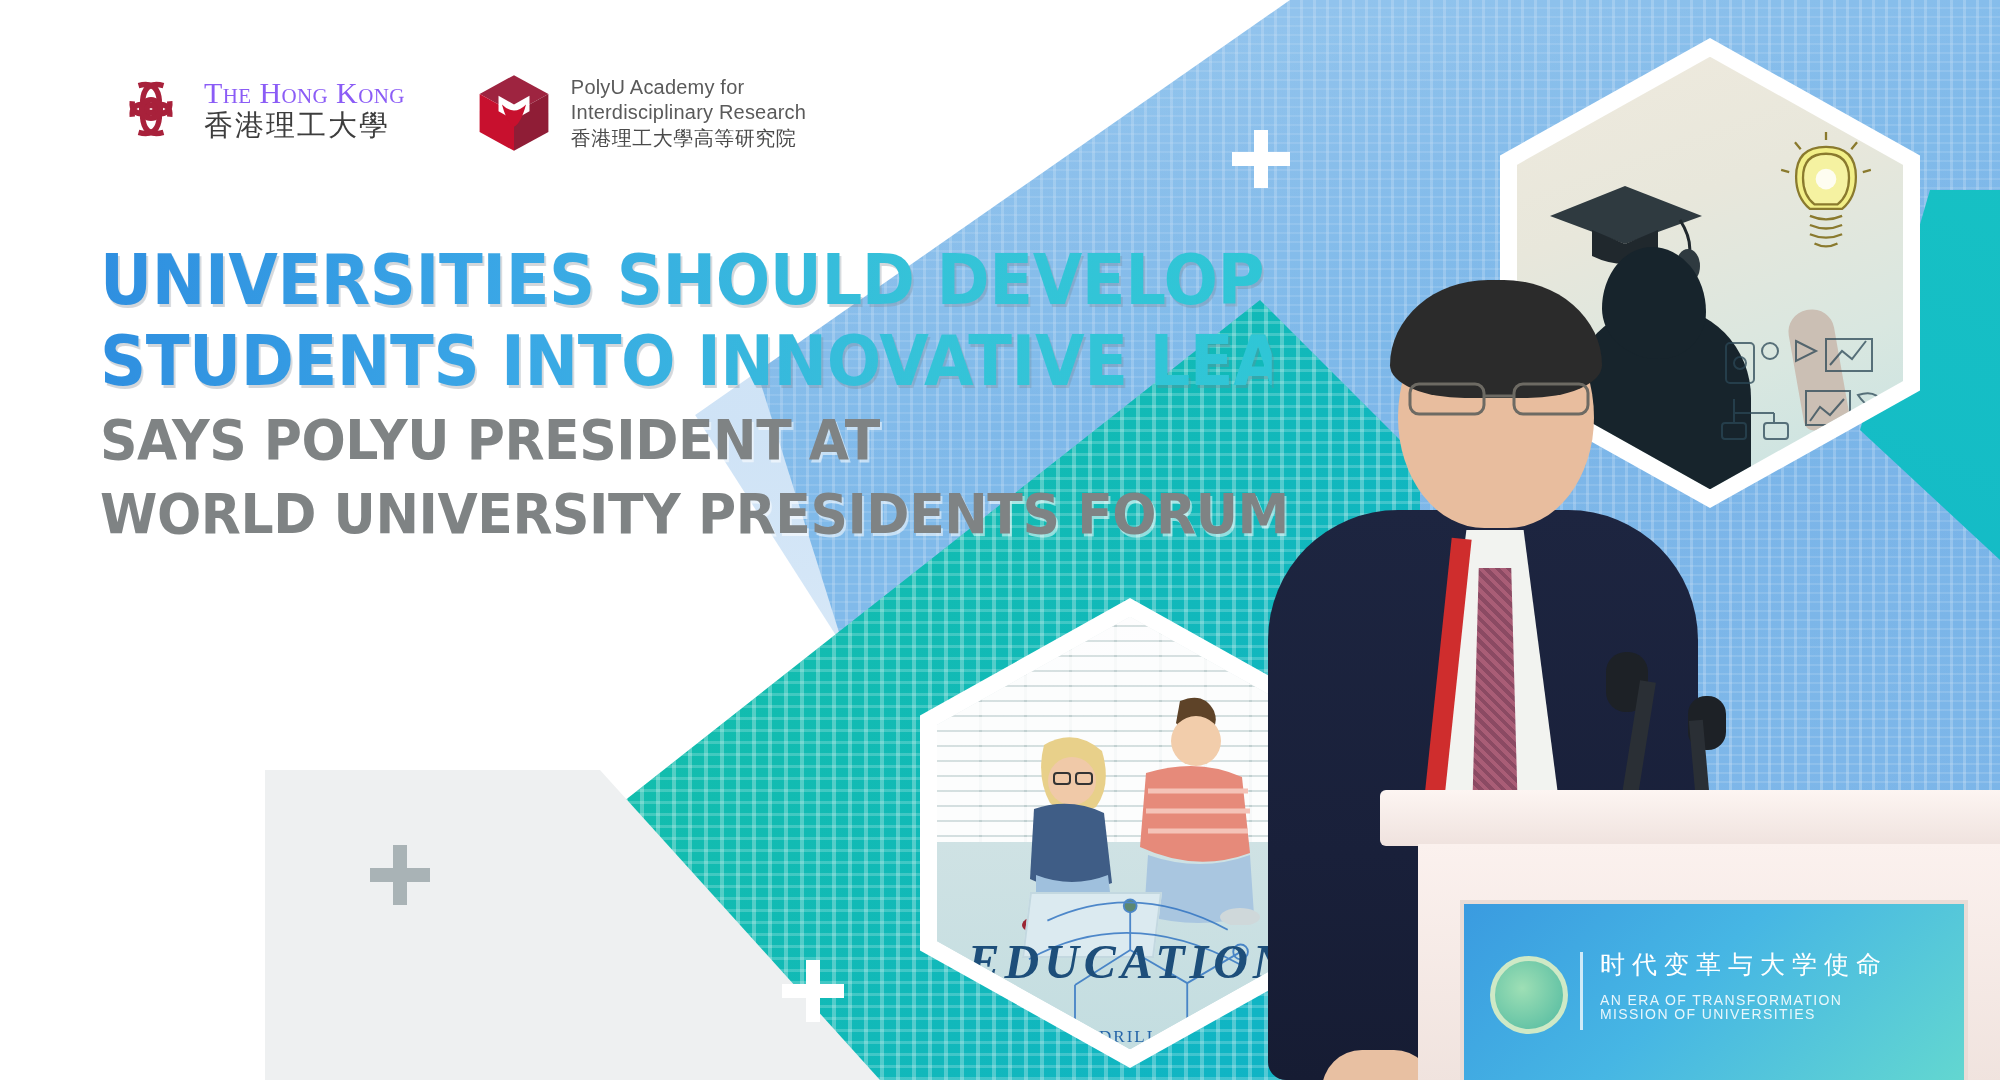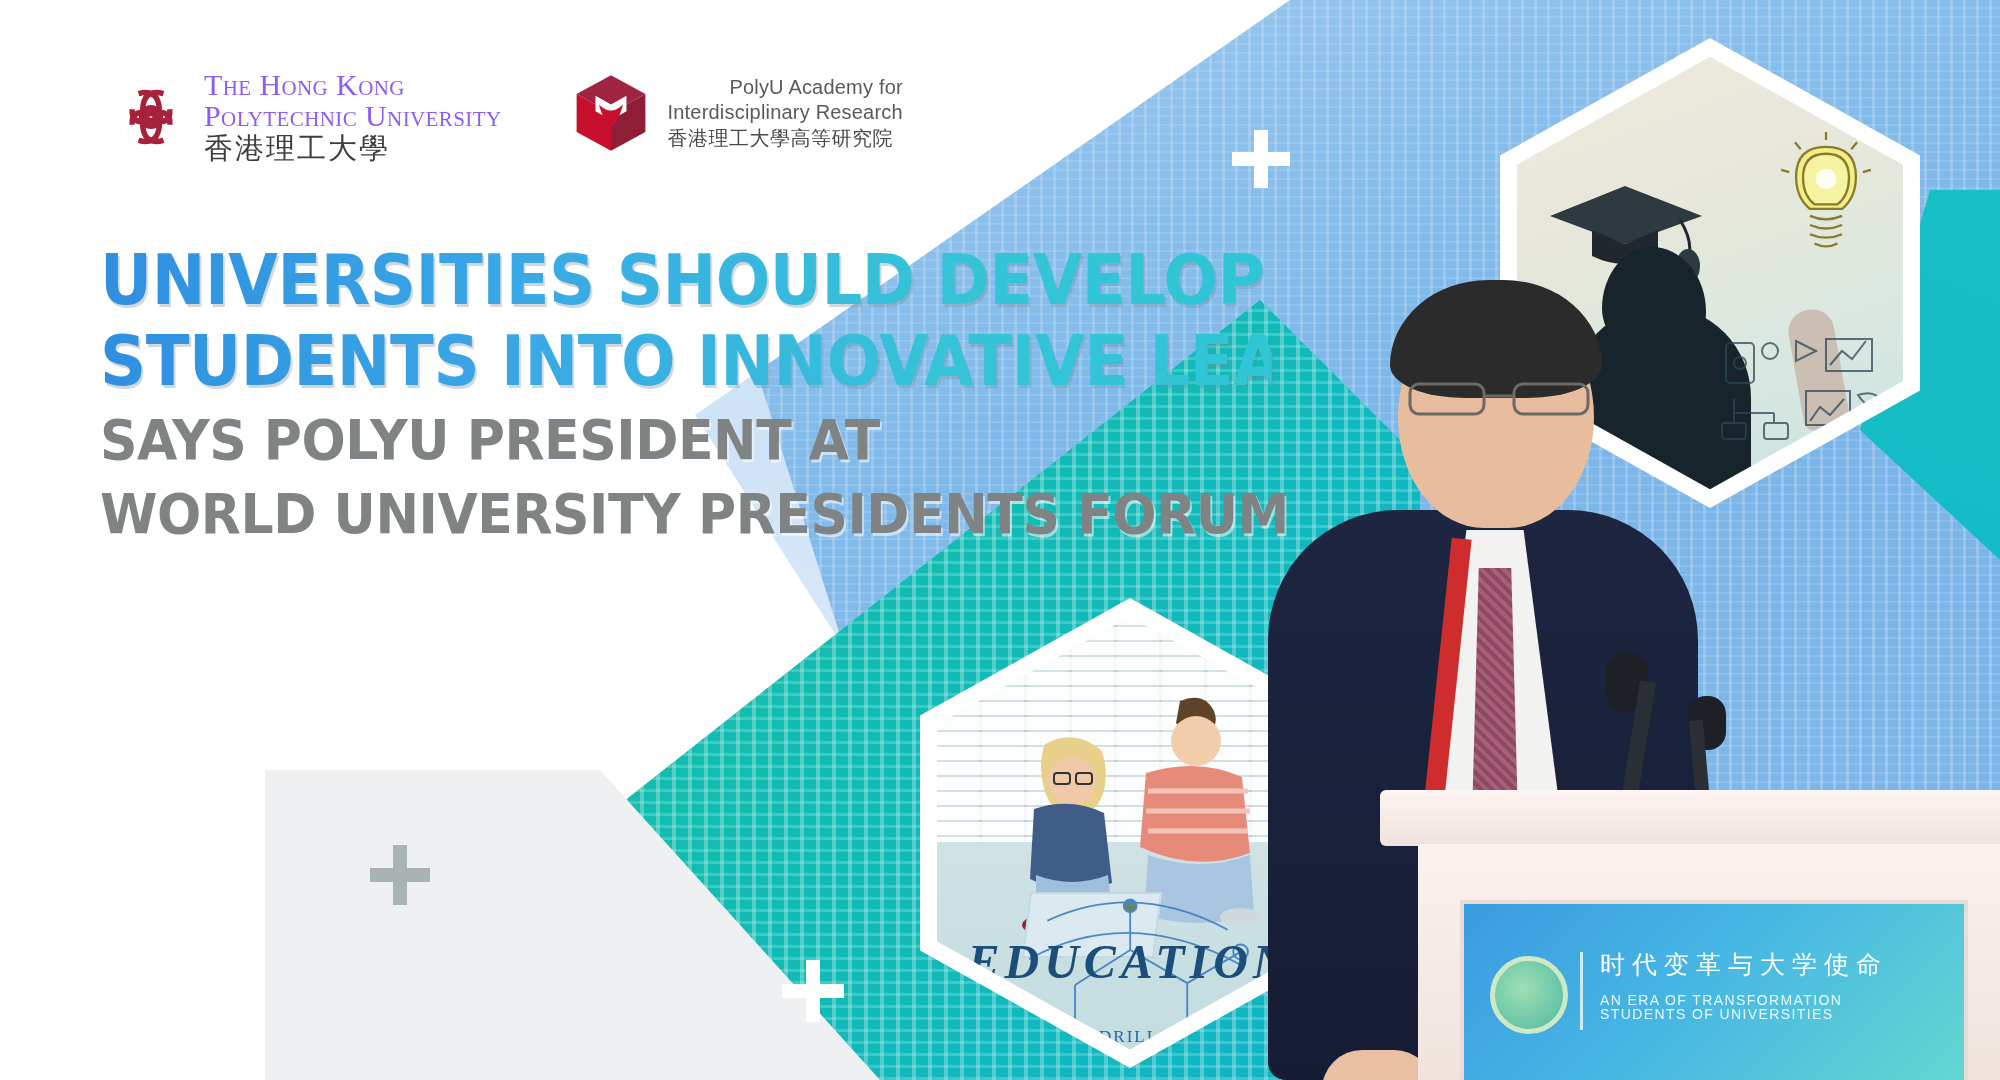--- a/index.html
+++ b/index.html
@@ -57,21 +57,21 @@
   .hk-line1,.hk-line2{
     font-family:"Liberation Serif",serif;
     color:#8b5cf6;font-size:27px;letter-spacing:.4px;white-space:nowrap;
   }
   .hk-line1{font-variant:small-caps;font-size:30px;}
   .hk-line2{font-variant:small-caps;font-size:30px;margin-top:1px;}
   .hk-cn{font-family:"DejaVu Sans",sans-serif;color:#3d3d3d;font-size:29px;margin-top:3px;letter-spacing:2px;}
 
   .pa-mark{width:86px;height:86px;flex:0 0 auto;}
   .pa-text{line-height:1.28;color:#5a5a5a;}
-  .pa-en{font-size:20px;letter-spacing:.2px;white-space:nowrap;text-align:right;}
+  .pa-en{font-size:20px;letter-spacing:.2px;white-space:nowrap;}
   .pa-cn{font-family:"DejaVu Sans",sans-serif;font-size:20px;letter-spacing:.5px;white-space:nowrap;color:#4a4a4a;}
 
   
   #headline{position:absolute;left:100px;top:240px;width:1260px;}
   .hl{
     font-family:"DejaVu Sans",sans-serif;
     font-weight:bold;
     font-size:69px;
     line-height:1.18;
     letter-spacing:-.5px;
@@ -238,21 +238,20 @@
         <g fill="none" stroke="#a8213b" stroke-width="7">
           <path d="M34 20 q22 -6 26 14 q4 20 -16 22 q-20 2 -18 -16"></path>
           <path d="M66 20 q-22 -6 -26 14 q-4 20 16 22 q20 2 18 -16"></path>
           <path d="M34 80 q22 6 26 -14 q4 -20 -16 -22 q-20 -2 -18 16"></path>
           <path d="M66 80 q-22 6 -26 -14 q-4 -20 16 -22 q20 -2 18 16"></path>
           <circle cx="50" cy="50" r="12"></circle>
         </g>
       </svg>
       <div class="hk-text">
         <div class="hk-line1">The Hong Kong</div>
-        <div class="hk-line2">Polytechnic University</div>
         <div class="hk-cn">香港理工大學</div>
       </div>
     </div>
 
     <div class="logo-block">
       <svg class="pa-mark" viewBox="0 0 100 100">
         <polygon points="50,6 90,28 50,50 10,28" fill="#9e2440"></polygon>
         <polygon points="10,28 50,50 50,94 10,72" fill="#c8102e"></polygon>
         <polygon points="90,28 90,72 50,94 50,50" fill="#8f1d36"></polygon>
         <polygon points="32,30 50,40 68,30 68,48 50,58 32,48" fill="#ffffff"></polygon>
@@ -392,21 +391,21 @@
   </div>
 
   <div id="podium">
     <div class="pod-top"></div>
     <div class="pod-body"></div>
     <div class="pod-screen">
       <div class="pod-emblem"></div>
       <div class="pod-divider"></div>
       <div class="pod-cn">时代变革与大学使命</div>
       <div class="pod-en1">AN ERA OF TRANSFORMATION</div>
-      <div class="pod-en2">STUDENTS OF UNIVERSITIES</div>
+      <div class="pod-en2">MISSION OF UNIVERSITIES</div>
     </div>
   </div>
 
   <div class="plus" id="plus-top"></div>
   <div class="plus" id="plus-left"></div>
   <div class="plus" id="plus-mid"></div>
 
 
 </div>
 

